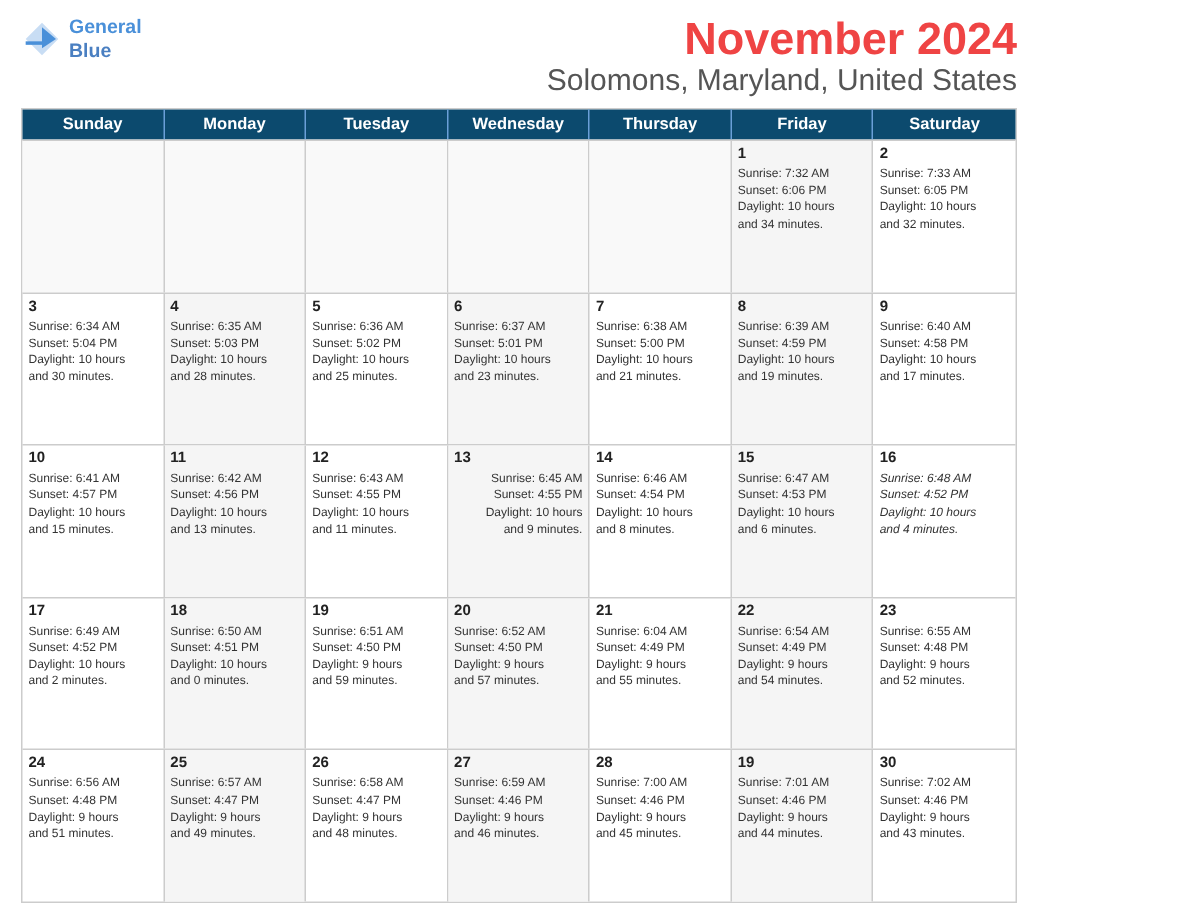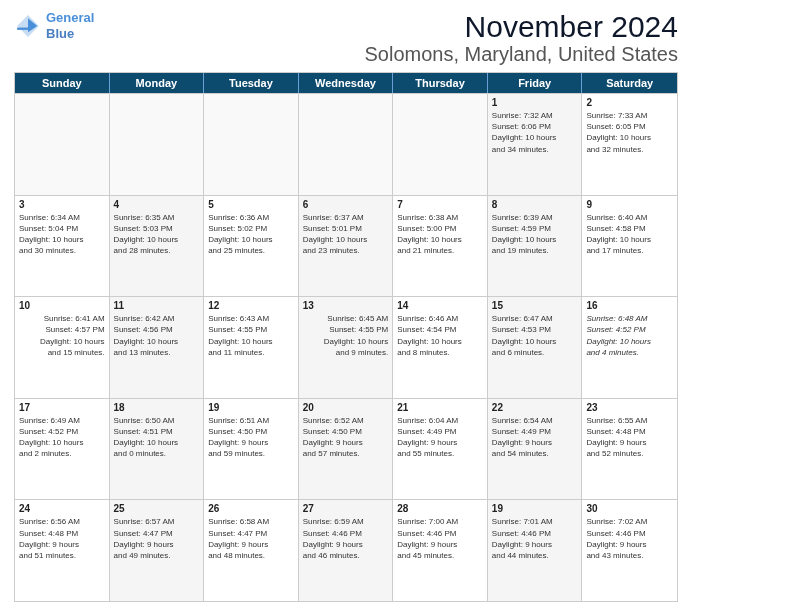--- a/index.html
+++ b/index.html
@@ -39,22 +39,22 @@
     }
     .logo-icon {
       width: 28px;
       height: 28px;
     }
     .title-block {
       text-align: right;
     }
     .month-title {
       font-size: 30px;
-      font-weight: normal;
-      color: #0f172a;
+      font-weight: bold;
+      color: #ef4444;
       line-height: 1.1;
     }
     .location-title {
       font-size: 20px;
       color: #555;
     }
     .calendar {
       flex: 1;
       display: flex;
       flex-direction: column;
@@ -220,21 +220,21 @@
             <div class="day-num">9</div>
             <div class="day-info" style="white-space: pre-line;">Sunrise: 6:40 AM
 Sunset: 4:58 PM
 Daylight: 10 hours
 and 17 minutes.</div>
           </div>
         </div>
         <div class="cal-row">
           <div class="cal-cell">
             <div class="day-num">10</div>
-            <div class="day-info" style="white-space: pre-line; text-align: right;">Sunrise: 6:41 AM
+            <div class="day-info" style="white-space: pre-line;">Sunrise: 6:41 AM
 Sunset: 4:57 PM
 Daylight: 10 hours
 and 15 minutes.</div>
           </div>
           <div class="cal-cell shaded">
             <div class="day-num">11</div>
             <div class="day-info" style="white-space: pre-line;">Sunrise: 6:42 AM
 Sunset: 4:56 PM
 Daylight: 10 hours
 and 13 minutes.</div>

